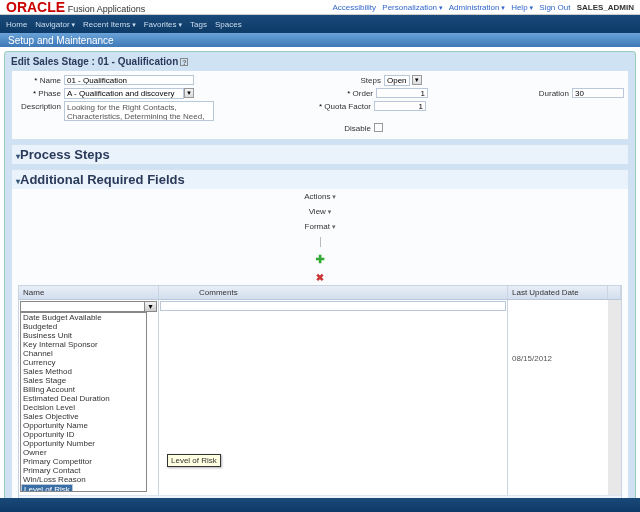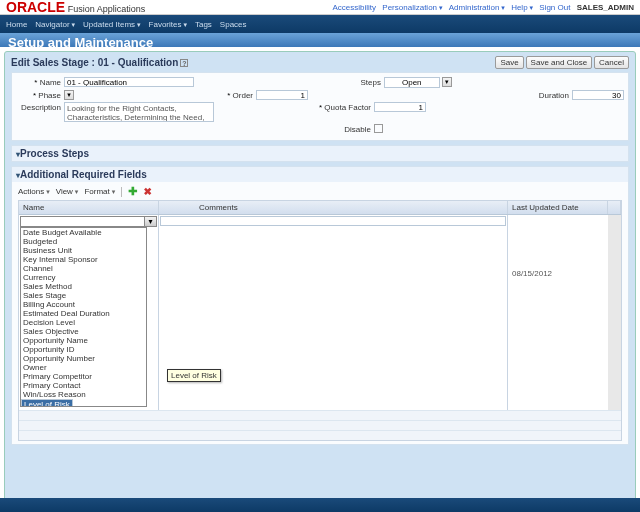--- a/index.html
+++ b/index.html
@@ -7,43 +7,43 @@
 .topbar { background: #fff; height: 15px; display: flex; justify-content: space-between; align-items: center; padding: 0 6px; border-bottom: 1px solid #ccc; }
 .brand { font-size: 9px; color: #333; }
 .brand b { color: #c00; font-weight: bold; font-size: 14px; }
 .toplinks { font-size: 8px; color: #36c; }
 .toplinks span { margin-left: 4px; cursor: pointer; }
 .toplinks .dd::after { content: " \25BE"; font-size: 7px; }
 .toplinks .user { color: #333; font-weight: bold; }
 .menubar { background: linear-gradient(#1a4a7a, #0d3a66); height: 18px; color: #cde; font-size: 8px; padding: 0 6px; display: flex; align-items: center; gap: 8px; }
 .menubar span { cursor: pointer; }
 .menubar .dd::after { content: " \25BE"; font-size: 7px; }
-.titlebar { background: linear-gradient(#6aa3d8, #3d78b8); color: #fff; font-size: 13px; font-weight: bold; padding: 2px 8px; height: 14px; }
+.titlebar { background: linear-gradient(#6aa3d8, #3d78b8); color: #fff; font-size: 10px; font-weight: normal; padding: 2px 8px; height: 14px; }
 .panel { background: #cfe2f3; border: 1px solid #9cb; margin: 4px; border-radius: 3px; padding: 4px 6px; height: 460px; position: relative; }
 .panel-head { display: flex; justify-content: space-between; align-items: center; }
 .panel-title { font-size: 10px; font-weight: bold; color: #2a3a5a; }
 .panel-title .help { display: inline-block; width: 8px; height: 8px; border: 1px solid #888; font-size: 7px; text-align: center; line-height: 8px; color: #666; margin-left: 2px; }
 .btns { display: flex; gap: 2px; }
 .btn { background: linear-gradient(#fdfdfd, #e4e4e4); border: 1px solid #9a9a9a; font-size: 8px; padding: 1px 4px; border-radius: 2px; cursor: pointer; color: #333; }
 .form { background: #fafcfe; border: 1px solid #d4e2ef; margin-top: 3px; padding: 4px; font-size: 8px; }
 .form-row { display: flex; gap: 10px; margin-bottom: 2px; }
 .form-col { display: flex; align-items: flex-start; }
 .lbl { width: 48px; text-align: right; color: #333; padding-right: 3px; padding-top: 1px; }
 .lbl.req::before { content: "* "; color: #000; }
 .inp { border: 1px solid #b8c8d8; background: #fff; height: 10px; font-size: 8px; padding: 0 2px; }
-.sel { border: 1px solid #b8c8d8; background: #fff; height: 11px; font-size: 8px; padding: 0 17px; display: inline-flex; align-items: center; }
+.sel { border: 1px solid #b8c8d8; background: #fff; height: 11px; font-size: 8px; padding: 0 2px; display: inline-flex; align-items: center; }
 .sel-btn { border: 1px solid #999; background: linear-gradient(#f4f4f4,#ddd); width: 10px; height: 10px; font-size: 7px; text-align: center; line-height: 8px; cursor: pointer; }
 .desc { border: 1px solid #b8c8d8; background: #fff; width: 150px; height: 20px; font-size: 8px; padding: 1px 2px; color: #555; overflow: hidden; }
 .chk { width: 9px; height: 9px; border: 1px solid #999; display: inline-block; }
 .right { margin-left: auto; }
 .section { background: #fafcfe; border: 1px solid #d4e2ef; margin-top: 4px; }
-.section-head { font-size: 10px; font-weight: bold; color: #2a3a5a; padding: 2px 4px; background: #eaf2fb; }
+.section-head { font-size: 13px; font-weight: bold; color: #2a3a5a; padding: 2px 4px; background: #eaf2fb; }
 .section-head::before { content: "\25BE "; font-size: 8px; color: #357; cursor: pointer; }
 .section-body { padding: 3px 6px; }
-.toolbar { display: flex; align-items: center; gap: 6px; font-size: 8px; color: #333; margin-bottom: 2px; }
+.toolbar { display: flex; align-items: center; gap: 6px; font-size: 8px; color: #333; margin-bottom: 2px; flex-direction: column; }
 .toolbar .dd::after { content: " \25BE"; font-size: 7px; color: #666; }
 .toolbar .sep { width: 1px; height: 10px; background: #bbb; }
 .toolbar .add { color: #3a3; font-size: 11px; cursor: pointer; font-weight: bold; }
 .toolbar .del { color: #c33; font-size: 10px; cursor: pointer; font-weight: bold; }
 .grid { border: 1px solid #c8d4e2; font-size: 8px; }
 .grid-head { display: flex; background: linear-gradient(#e8eef6,#d2deee); border-bottom: 1px solid #b8c8d8; }
 .grid-head div { padding: 2px 4px; border-right: 1px solid #c8d4e2; color: #333; }
 .gh-name { width: 140px; }
 .gh-comm { flex: 1; margin-left: 36px; }
 .gh-date { width: 100px; }
@@ -79,60 +79,56 @@
     <span class="dd">Administration</span>
     <span class="dd">Help</span>
     <span>Sign Out</span>
     <span class="user">SALES_ADMIN</span>
   </div>
 </div>
 
 <div class="menubar">
   <span>Home</span>
   <span class="dd">Navigator</span>
-  <span class="dd">Updated Items</span>
+  <span class="dd">Recent Items</span>
   <span class="dd">Favorites</span>
   <span>Tags</span>
   <span>Spaces</span>
 </div>
 
 <div class="titlebar">Setup and Maintenance</div>
 
 <div class="panel">
   <div class="panel-head">
     <div class="panel-title">
       <span>Edit Sales Stage : 01 - Qualification</span><span class="help">?</span>
-    </div>
-    <div class="btns">
-      <div class="btn">Save</div>
-      <div class="btn">Save and Close</div>
-      <div class="btn">Cancel</div>
     </div>
   </div>
 
   <div class="form">
     <div class="form-row">
       <div class="form-col">
           <div class="lbl req">Name</div>
           <input class="inp" style="width: 130px;" value="01 - Qualification">
         </div>
       <div class="form-col" style="margin-left:120px"><div class="lbl" style="width:60px">Steps</div><span class="sel">Open</span>&nbsp;<span class="sel-btn">▾</span></div>
     </div>
     <div class="form-row">
       <div class="form-col">
           <div class="lbl req">Phase</div>
+          <span class="sel" style="width:120px">A - Qualification and discovery</span>
           <span class="sel-btn">▾</span>
         </div>
       <div class="form-col" style="margin-left:112px">
           <div class="lbl req" style="width:60px">Order</div>
           <input class="inp" style="width: 52px; text-align: right;" value="1">
         </div>
       <div class="form-col right">
           <div class="lbl" style="width:70px">Duration</div>
-          <input class="inp" style="width: 52px; text-align: right;" value="30">
+          <input class="inp" style="width: 52px; text-align: left;" value="30">
         </div>
     </div>
     <div class="form-row">
       <div class="form-col">
           <div class="lbl">Description</div>
           <div class="desc">Looking for the Right Contacts, Characteristics, Determining the Need, Budget and Sponsor</div>
         </div>
       <div class="form-col" style="margin-left:90px">
           <div class="lbl req" style="width:60px">Quota Factor</div>
           <input class="inp" style="width: 52px; text-align: right;" value="1">

